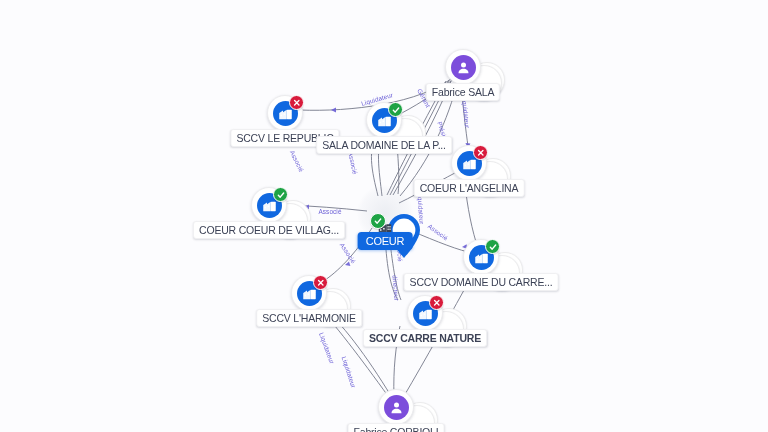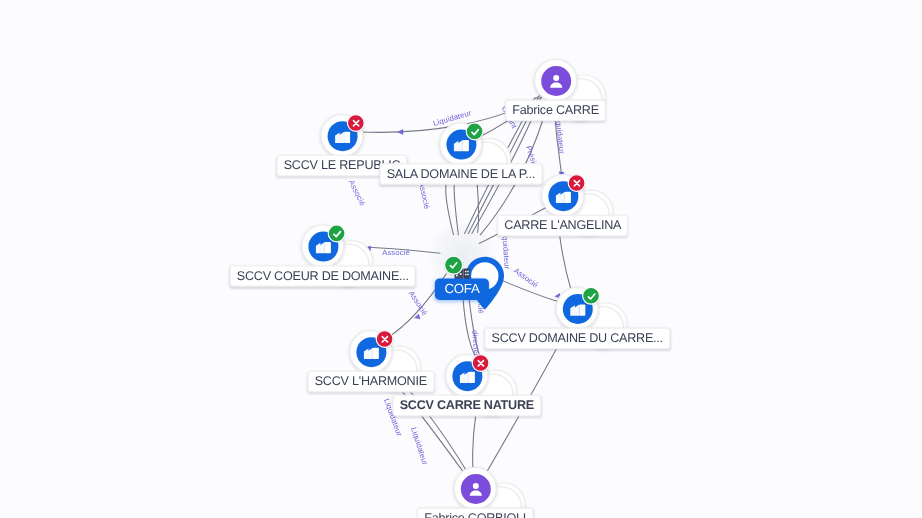--- a/index.html
+++ b/index.html
@@ -165,36 +165,36 @@
       <rect x="4" y="14" width="2.4" height="2.4" fill="#fff" opacity="0.95"></rect>
       <rect x="9" y="12" width="2.4" height="2.4" fill="#fff" opacity="0.95"></rect>
     </svg>
         </span>
         <span class="badge ok">
             <svg width="8" height="8" viewBox="0 0 24 24" fill="none" stroke="#fff" stroke-width="4.2" stroke-linecap="round" stroke-linejoin="round">
               <path d="M4 13l5.5 5.5L20 6"></path>
             </svg>
           </span>
       </span>
-      <span class="chip primary">COFA</span></div>
+      <span class="chip primary">COEUR</span></div>
       <div class="node" style="left: 463px; top: 67px;">
       <span class="stack">
         <i style="left:6px;top:-5px;"></i>
           <i style="left:3px;top:-2.5px;"></i>
         </span>
       <span class="disc">
         <span class="glyph person">
           <svg width="15" height="15" viewBox="0 0 24 24" fill="#ffffff">
       <circle cx="12" cy="8" r="4"></circle>
       <path d="M4 21c0-4.4 3.6-7 8-7s8 2.6 8 7z"></path>
     </svg>
         </span>
 
       </span>
-      <span class="chip">Fabrice CARRE</span>
+      <span class="chip">Fabrice SALA</span>
       </div>
       <div class="node" style="left: 396px; top: 407px;">
       <span class="stack">
         <i style="left:6px;top:-5px;"></i>
           <i style="left:3px;top:-2.5px;"></i>
         </span>
       <span class="disc">
         <span class="glyph person">
           <svg width="15" height="15" viewBox="0 0 24 24" fill="#ffffff">
       <circle cx="12" cy="8" r="4"></circle>
@@ -271,21 +271,21 @@
       <rect x="4" y="14" width="2.4" height="2.4" fill="#fff" opacity="0.95"></rect>
       <rect x="9" y="12" width="2.4" height="2.4" fill="#fff" opacity="0.95"></rect>
     </svg>
         </span>
         <span class="badge ko">
             <svg width="7.5" height="7.5" viewBox="0 0 24 24" fill="none" stroke="#fff" stroke-width="4.2" stroke-linecap="round">
               <path d="M5 5l14 14M19 5L5 19"></path>
             </svg>
           </span>
       </span>
-      <span class="chip">CARRE L'ANGELINA</span>
+      <span class="chip">COEUR L'ANGELINA</span>
       </div>
       <div class="node" style="left: 269px; top: 205px;">
       <span class="stack">
         <i style="left:6px;top:-5px;"></i>
           <i style="left:3px;top:-2.5px;"></i>
         </span>
       <span class="disc">
         <span class="glyph company">
           <svg width="15" height="15" viewBox="0 0 24 24" fill="#ffffff">
       <path d="M2 21V11l6-4v3l6-4v15H2z" opacity="0.95"></path>
@@ -297,21 +297,21 @@
       <rect x="4" y="14" width="2.4" height="2.4" fill="#fff" opacity="0.95"></rect>
       <rect x="9" y="12" width="2.4" height="2.4" fill="#fff" opacity="0.95"></rect>
     </svg>
         </span>
         <span class="badge ok">
             <svg width="8" height="8" viewBox="0 0 24 24" fill="none" stroke="#fff" stroke-width="4.2" stroke-linecap="round" stroke-linejoin="round">
               <path d="M4 13l5.5 5.5L20 6"></path>
             </svg>
           </span>
       </span>
-      <span class="chip">SCCV COEUR DE DOMAINE...</span>
+      <span class="chip">COEUR COEUR DE VILLAG...</span>
       </div>
       <div class="node" style="left: 481px; top: 257px;">
       <span class="stack">
         <i style="left:6px;top:-5px;"></i>
           <i style="left:3px;top:-2.5px;"></i>
         </span>
       <span class="disc">
         <span class="glyph company">
           <svg width="15" height="15" viewBox="0 0 24 24" fill="#ffffff">
       <path d="M2 21V11l6-4v3l6-4v15H2z" opacity="0.95"></path>
@@ -351,21 +351,21 @@
     </svg>
         </span>
         <span class="badge ko">
             <svg width="7.5" height="7.5" viewBox="0 0 24 24" fill="none" stroke="#fff" stroke-width="4.2" stroke-linecap="round">
               <path d="M5 5l14 14M19 5L5 19"></path>
             </svg>
           </span>
       </span>
       <span class="chip">SCCV L'HARMONIE</span>
       </div>
-      <div class="node" style="left: 389px; top: 313px; font-weight: bold;">
+      <div class="node" style="left: 425px; top: 313px; font-weight: bold;">
       <span class="stack">
         <i style="left:6px;top:-5px;"></i>
           <i style="left:3px;top:-2.5px;"></i>
         </span>
       <span class="disc">
         <span class="glyph company">
           <svg width="15" height="15" viewBox="0 0 24 24" fill="#ffffff">
       <path d="M2 21V11l6-4v3l6-4v15H2z" opacity="0.95"></path>
       <rect x="14" y="6" width="8" height="15" rx="1"></rect>
       <rect x="16" y="9" width="2" height="2" fill="#fff" opacity="0.95"></rect>

